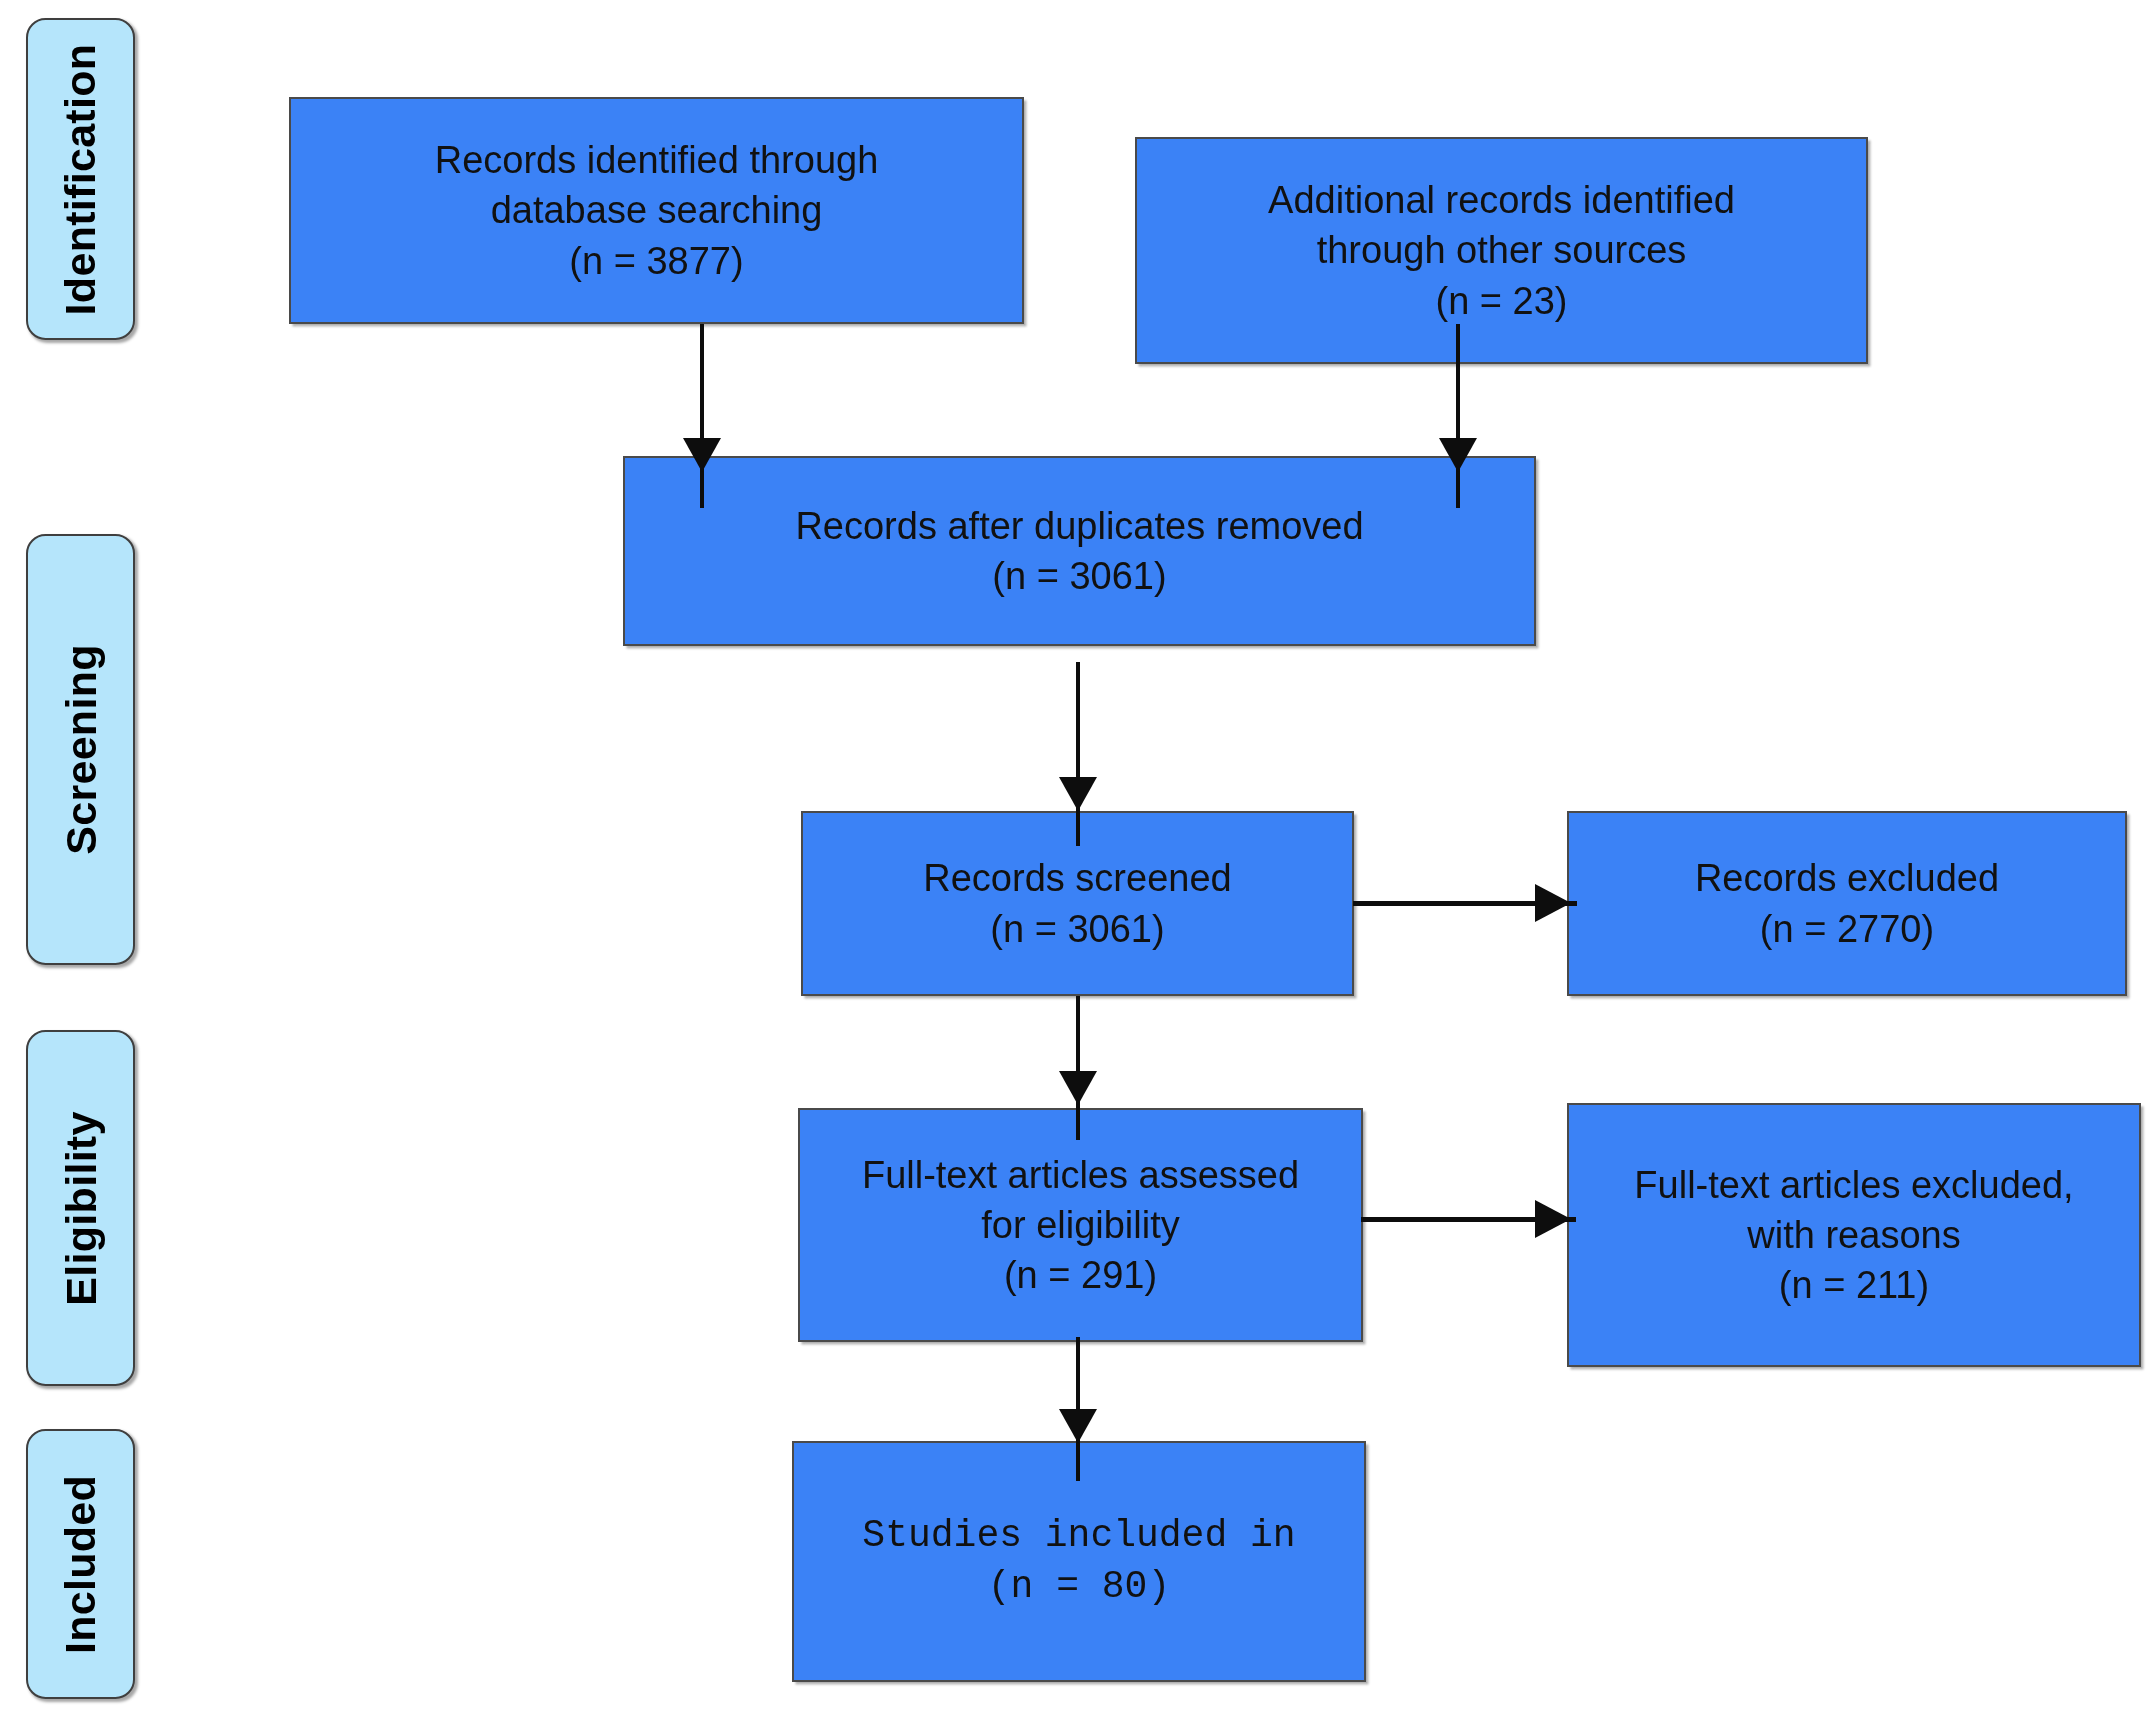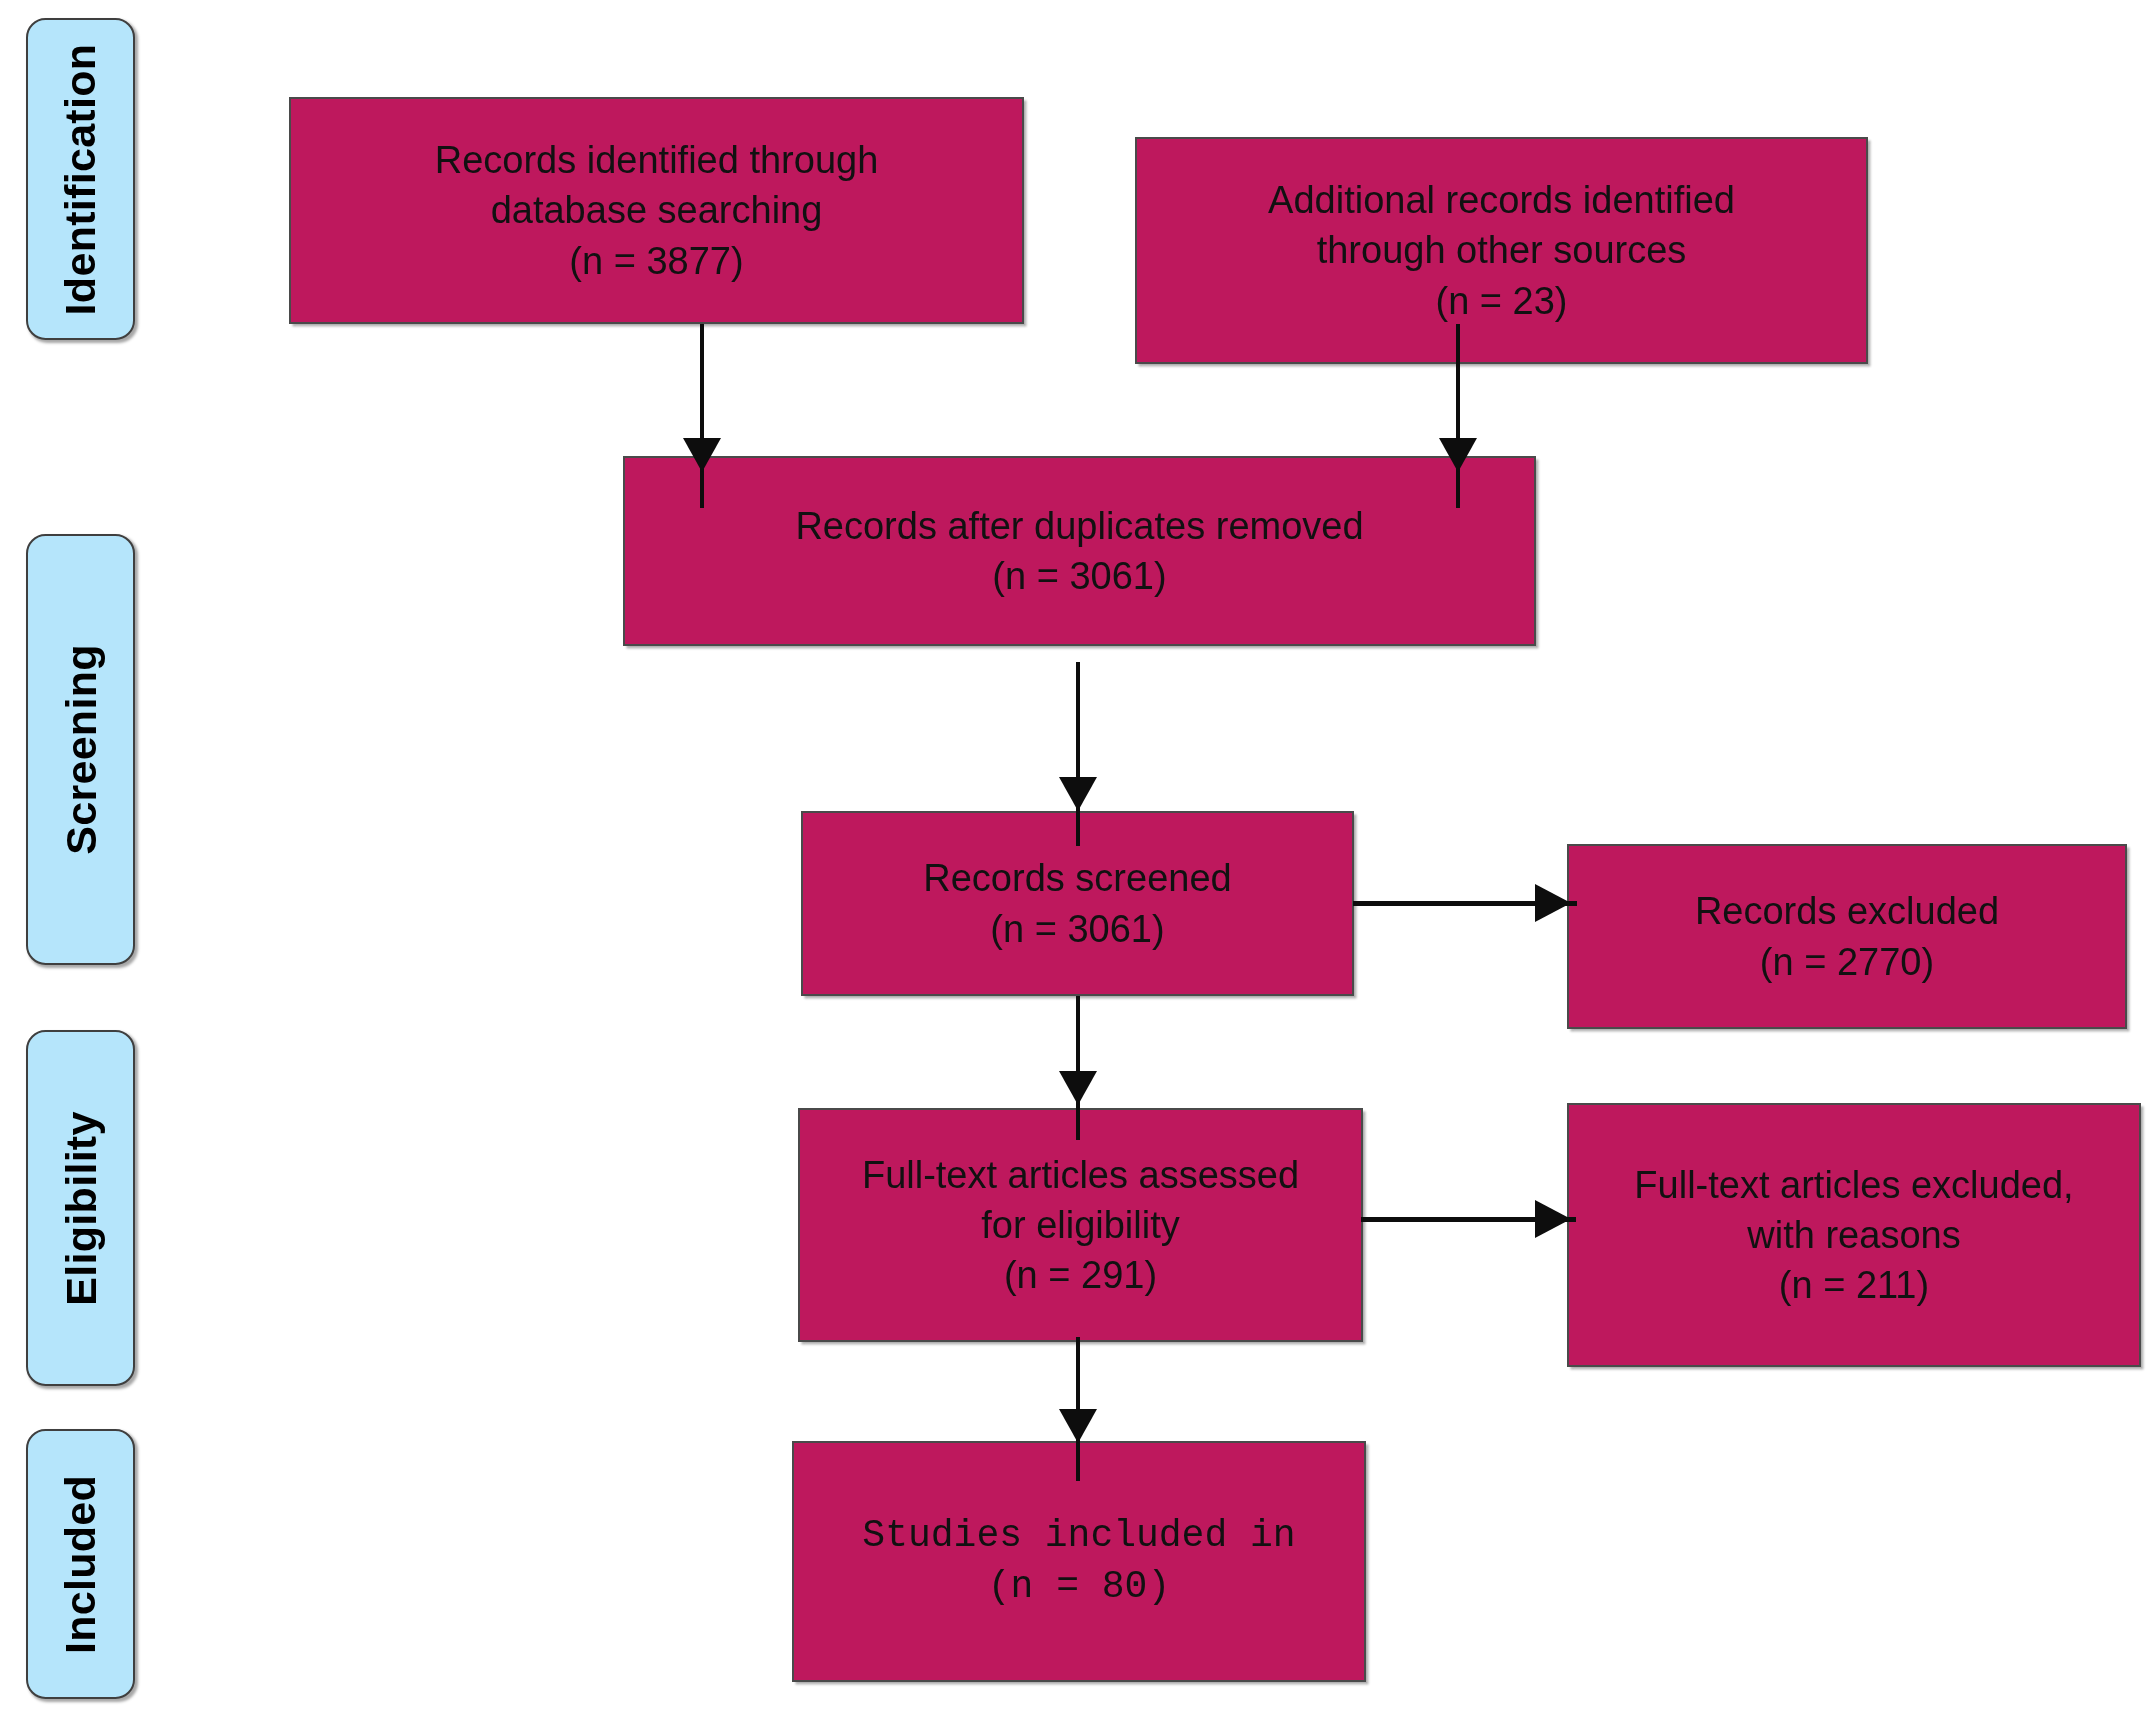--- a/index.html
+++ b/index.html
@@ -38,21 +38,21 @@
   }
 
   #phase-identification { left: 26.4px;  top: 18.4px;   width: 109px; height: 322px; }
   #phase-screening      { left: 26.4px;  top: 534px;  width: 109px; height: 431px; }
   #phase-eligibility    { left: 26.4px;  top: 1030px; width: 109px; height: 356px; }
   #phase-included       { left: 26.4px;  top: 1429px; width: 109px; height: 270px; }
 
   
   .flow-box {
     position: absolute;
-    background: #be185d;
+    background: #3b82f6;
     border: 2.3px solid #4a4a4a;
     box-sizing: border-box;
     display: flex;
     flex-direction: column;
     align-items: center;
     justify-content: center;
     box-shadow: 2.9px 2.9px 2.3px rgba(0,0,0,0.30);
     padding: 5.7px 13.8px;
   }
   .flow-box .line {
@@ -60,21 +60,21 @@
     line-height: 1.32;
     color: #111111;
     text-align: center;
     white-space: nowrap;
   }
 
   #box-db-search      { left: 289px;  top: 97px;  width: 735px; height: 227px; }
   #box-other-sources  { left: 1135px; top: 97px;  width: 733px; height: 227px; margin-top: 40px; }
   #box-dedup          { left: 623px; top: 456px;  width: 913px; height: 190px; }
   #box-screened       { left: 801px; top: 811px; width: 553px;  height: 185px; }
-  #box-rec-excluded   { left: 1567px; top: 811px; width: 560px;  height: 185px; margin-top: 33px; }
+  #box-rec-excluded   { left: 1567px; top: 811px; width: 560px;  height: 185px; }
   #box-fulltext       { left: 798px; top: 1108px; width: 565px;  height: 234px; }
   #box-ft-excluded    { left: 1567px; top: 1103px; width: 574px; height: 264px; }
   #box-included       { left: 792px; top: 1441px; width: 574px; height: 241px; font-family: Liberation Mono, monospace; }
 
   
   .vline {
     position: absolute;
     width: 4px;
     background: #0d0d0d;
   }

